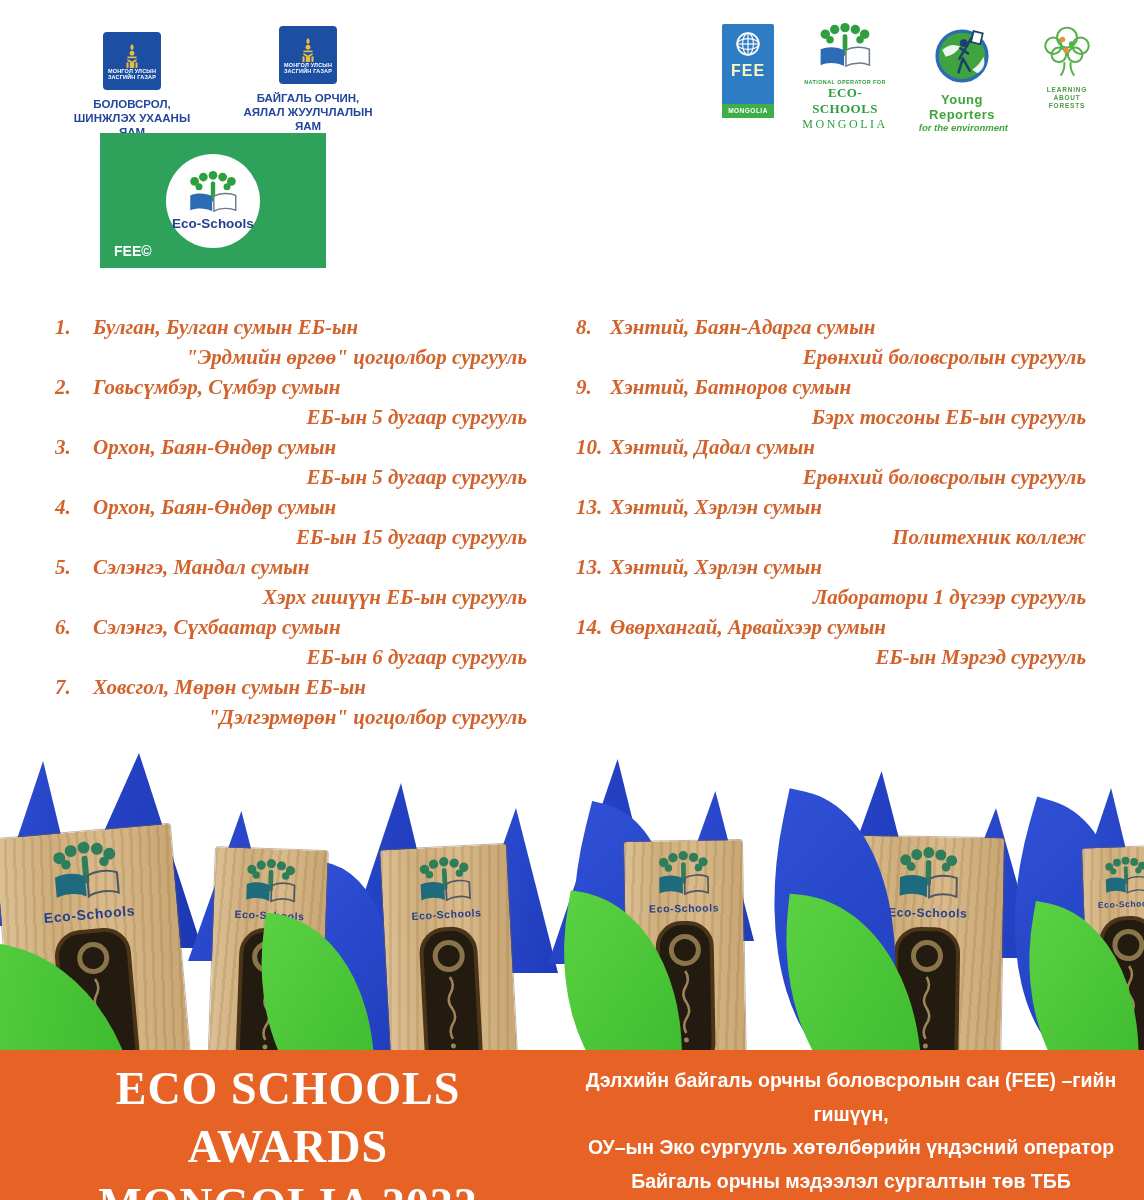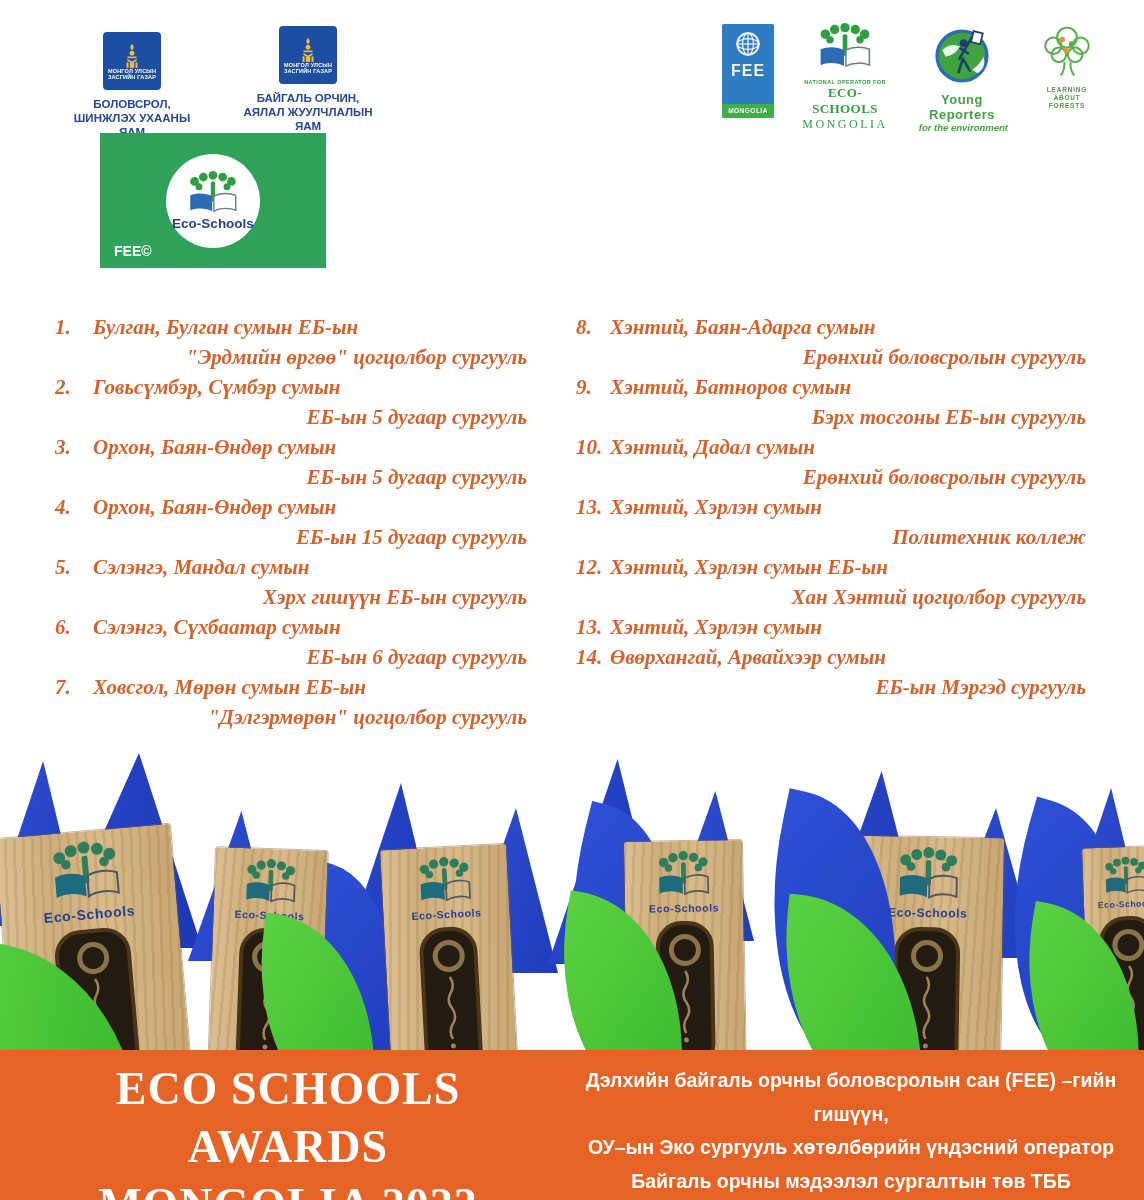--- a/index.html
+++ b/index.html
@@ -329,30 +329,24 @@
     </div>
     <div class="item">
       <div class="l1">
           <span class="num">13.</span>
           <span>Хэнтий, Хэрлэн сумын</span>
         </div>
       <div class="l2">Политехник коллеж</div>
     </div>
     <div class="item">
       <div class="l1">
-          <span class="num">12.</span>
-          <span>Хэнтий, Хэрлэн сумын ЕБ-ын</span>
-        </div>
-      <div class="l2">Хан Хэнтий цогцолбор сургууль</div>
-    </div>
-    <div class="item">
-      <div class="l1">
           <span class="num">13.</span>
           <span>Хэнтий, Хэрлэн сумын</span>
         </div>
+      <div class="l2">Лаборатори 1 дүгээр сургууль</div>
     </div>
     <div class="item">
       <div class="l1">
           <span class="num">14.</span>
           <span>Өвөрхангай, Арвайхээр сумын</span>
         </div>
       <div class="l2">ЕБ-ын Мэргэд сургууль</div>
     </div>
   </div>
 

